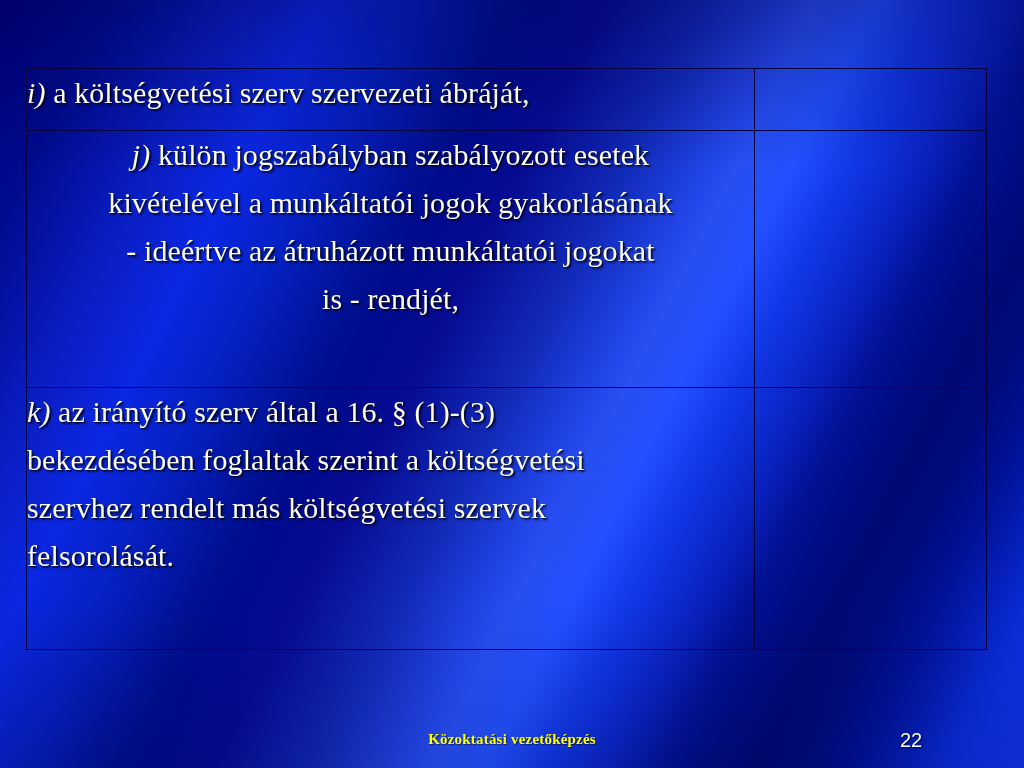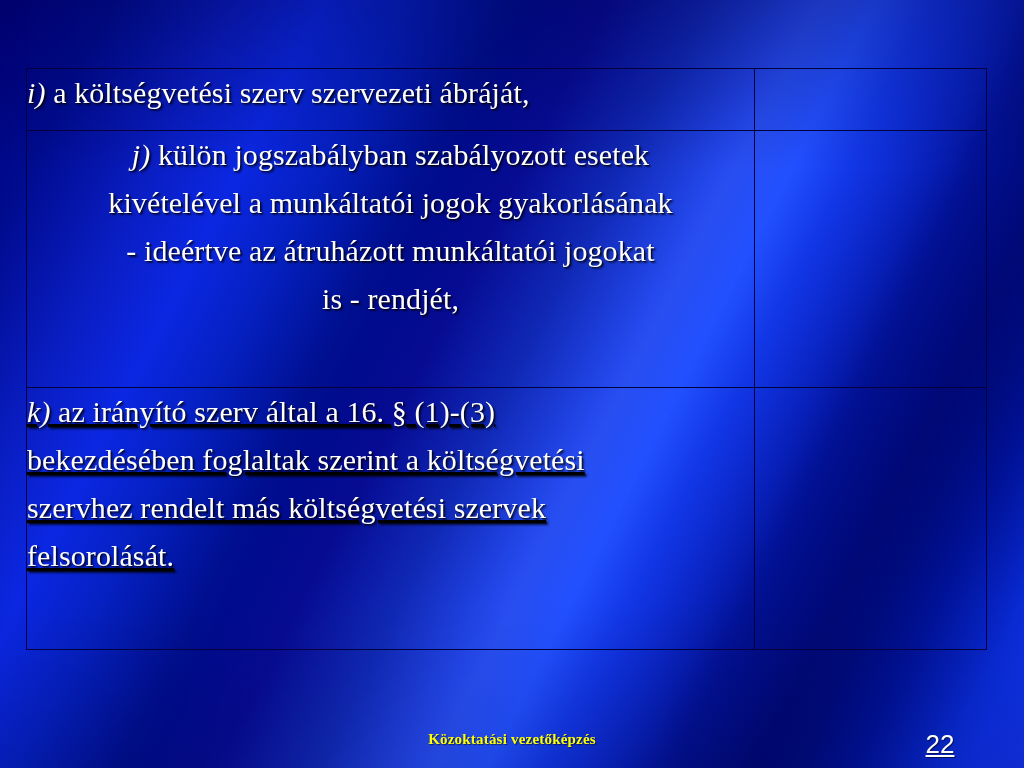--- a/index.html
+++ b/index.html
@@ -109,47 +109,46 @@
        1px 1px 0px rgba(0,0,0,0.45);
     white-space: pre-line;
   }
   .marker {
     font-style: italic;
   }
 
   
   tr.row-i  { height: 62px; }
   tr.row-j  { height: 257px; text-align: center; }
-  tr.row-k  { height: 262px; text-decoration: underline; }
+  tr.row-k  { height: 262px; }
 
   
   #footer-title {
     position: absolute;
     left: 0;
     top: 731px;
     width: 1024px;
     text-align: center;
     color: #ffff00;
     font-family: Liberation Serif, serif;
     font-size: 15px;
     font-weight: bold;
     letter-spacing: 0.2px;
     text-shadow: 1px 1px 1px rgba(0,0,0,0.55);
   }
   #page-number {
     position: absolute;
     left: 900px;
     top: 729px;
     width: 80px;
-    text-align: center;
+    text-align: left;
     color: #ffffff;
     font-family: "Liberation Sans", sans-serif;
-    font-size: 26px;
+    font-size: 20px;
     text-shadow: 1px 1px 1px rgba(0,0,0,0.55);
-    text-decoration: underline;
   }
 </style>
 </head>
 <body>
 
 <div id="slide">
 
   <div id="sheen-a"></div>
   <div id="sheen-b"></div>
   <div id="sheen-c"></div>

